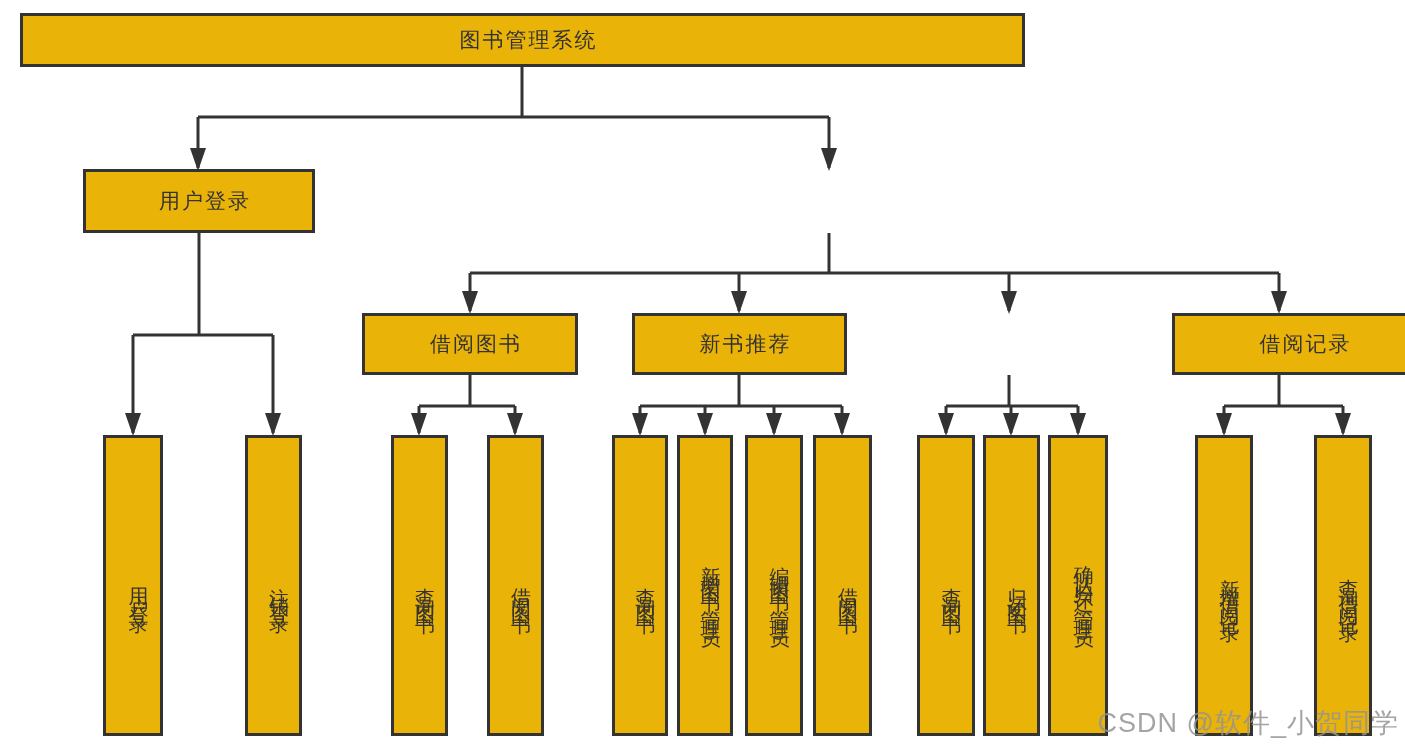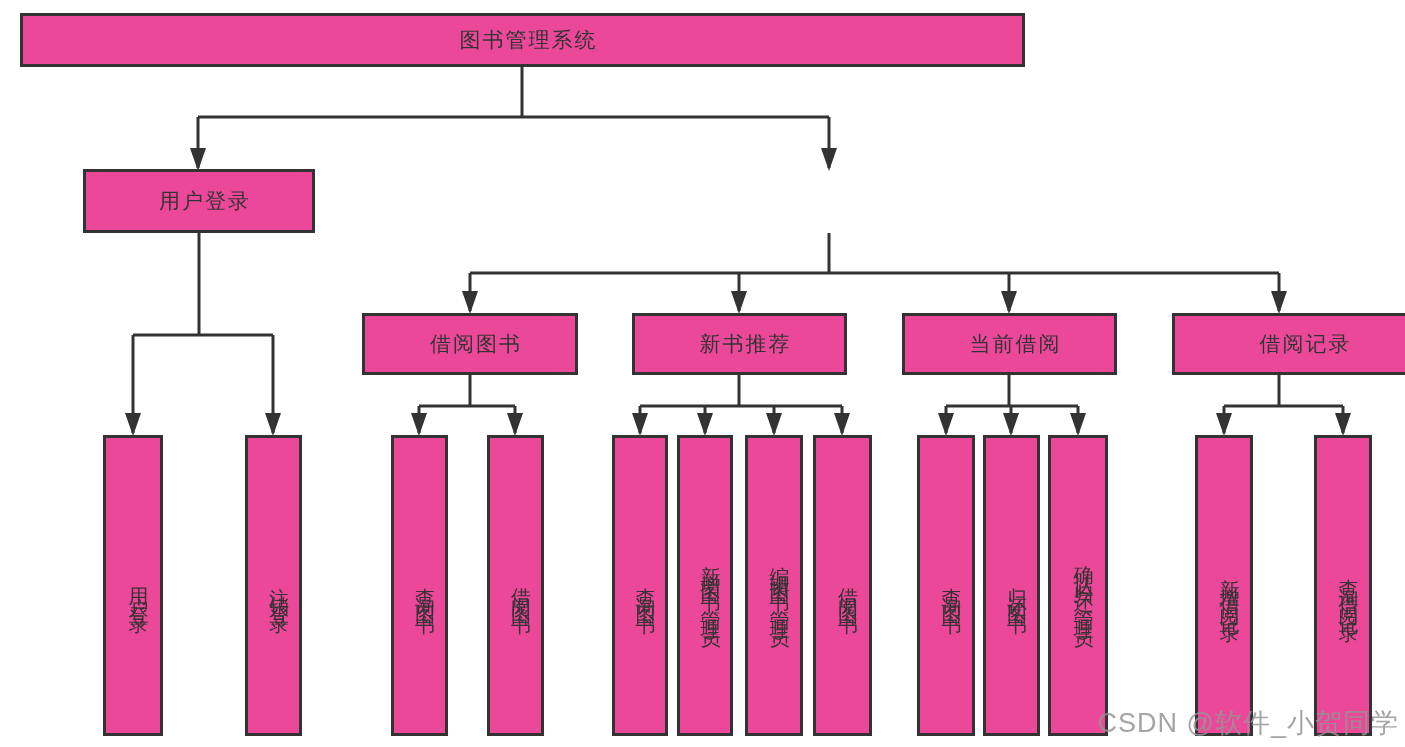--- a/index.html
+++ b/index.html
@@ -20,21 +20,21 @@
     position: absolute;
     left: 0; top: 0;
     width: 1405px;
     height: 747px;
     pointer-events: none;
   }
   .node {
     position: absolute;
     box-sizing: border-box;
     border: 3px solid #333333;
-    background: #ec4899;
+    background: #eab308;
     color: #333333;
     display: flex;
     align-items: center;
     justify-content: center;
     text-align: center;
     padding-left: 12px;
   }
   .h-node {
     font-size: 21px;
     letter-spacing: 2px;
@@ -136,21 +136,20 @@
       <polygon points="1335,413 1351,413 1343,436"></polygon>
     </g>
   </svg>
 
   <div class="node h-node" style="left:20px; top:13px; width:1005px; height:54px;">图书管理系统</div>
 
   <div class="node h-node" style="left:83px; top:169px; width:232px; height:64px;">用户登录</div>
 
   <div class="node h-node" style="left:362px; top:313px; width:216px; height:62px;">借阅图书</div>
   <div class="node h-node" style="left:632px; top:313px; width:215px; height:62px;">新书推荐</div>
-  <div class="node h-node" style="left:902px; top:313px; width:215px; height:62px;">当前借阅</div>
   <div class="node h-node" style="left:1172px; top:313px; width:255px; height:62px;">借阅记录</div>
 
   <div class="node leaf-node" style="left:103px; top:435px; width:60px; height:301px;">
     <span class="vtext">用户登录</span>
   </div>
   <div class="node leaf-node" style="left:245px; top:435px; width:57px; height:301px;">
     <span class="vtext">注销登录</span>
   </div>
 
   <div class="node leaf-node" style="left:391px; top:435px; width:57px; height:301px;">

